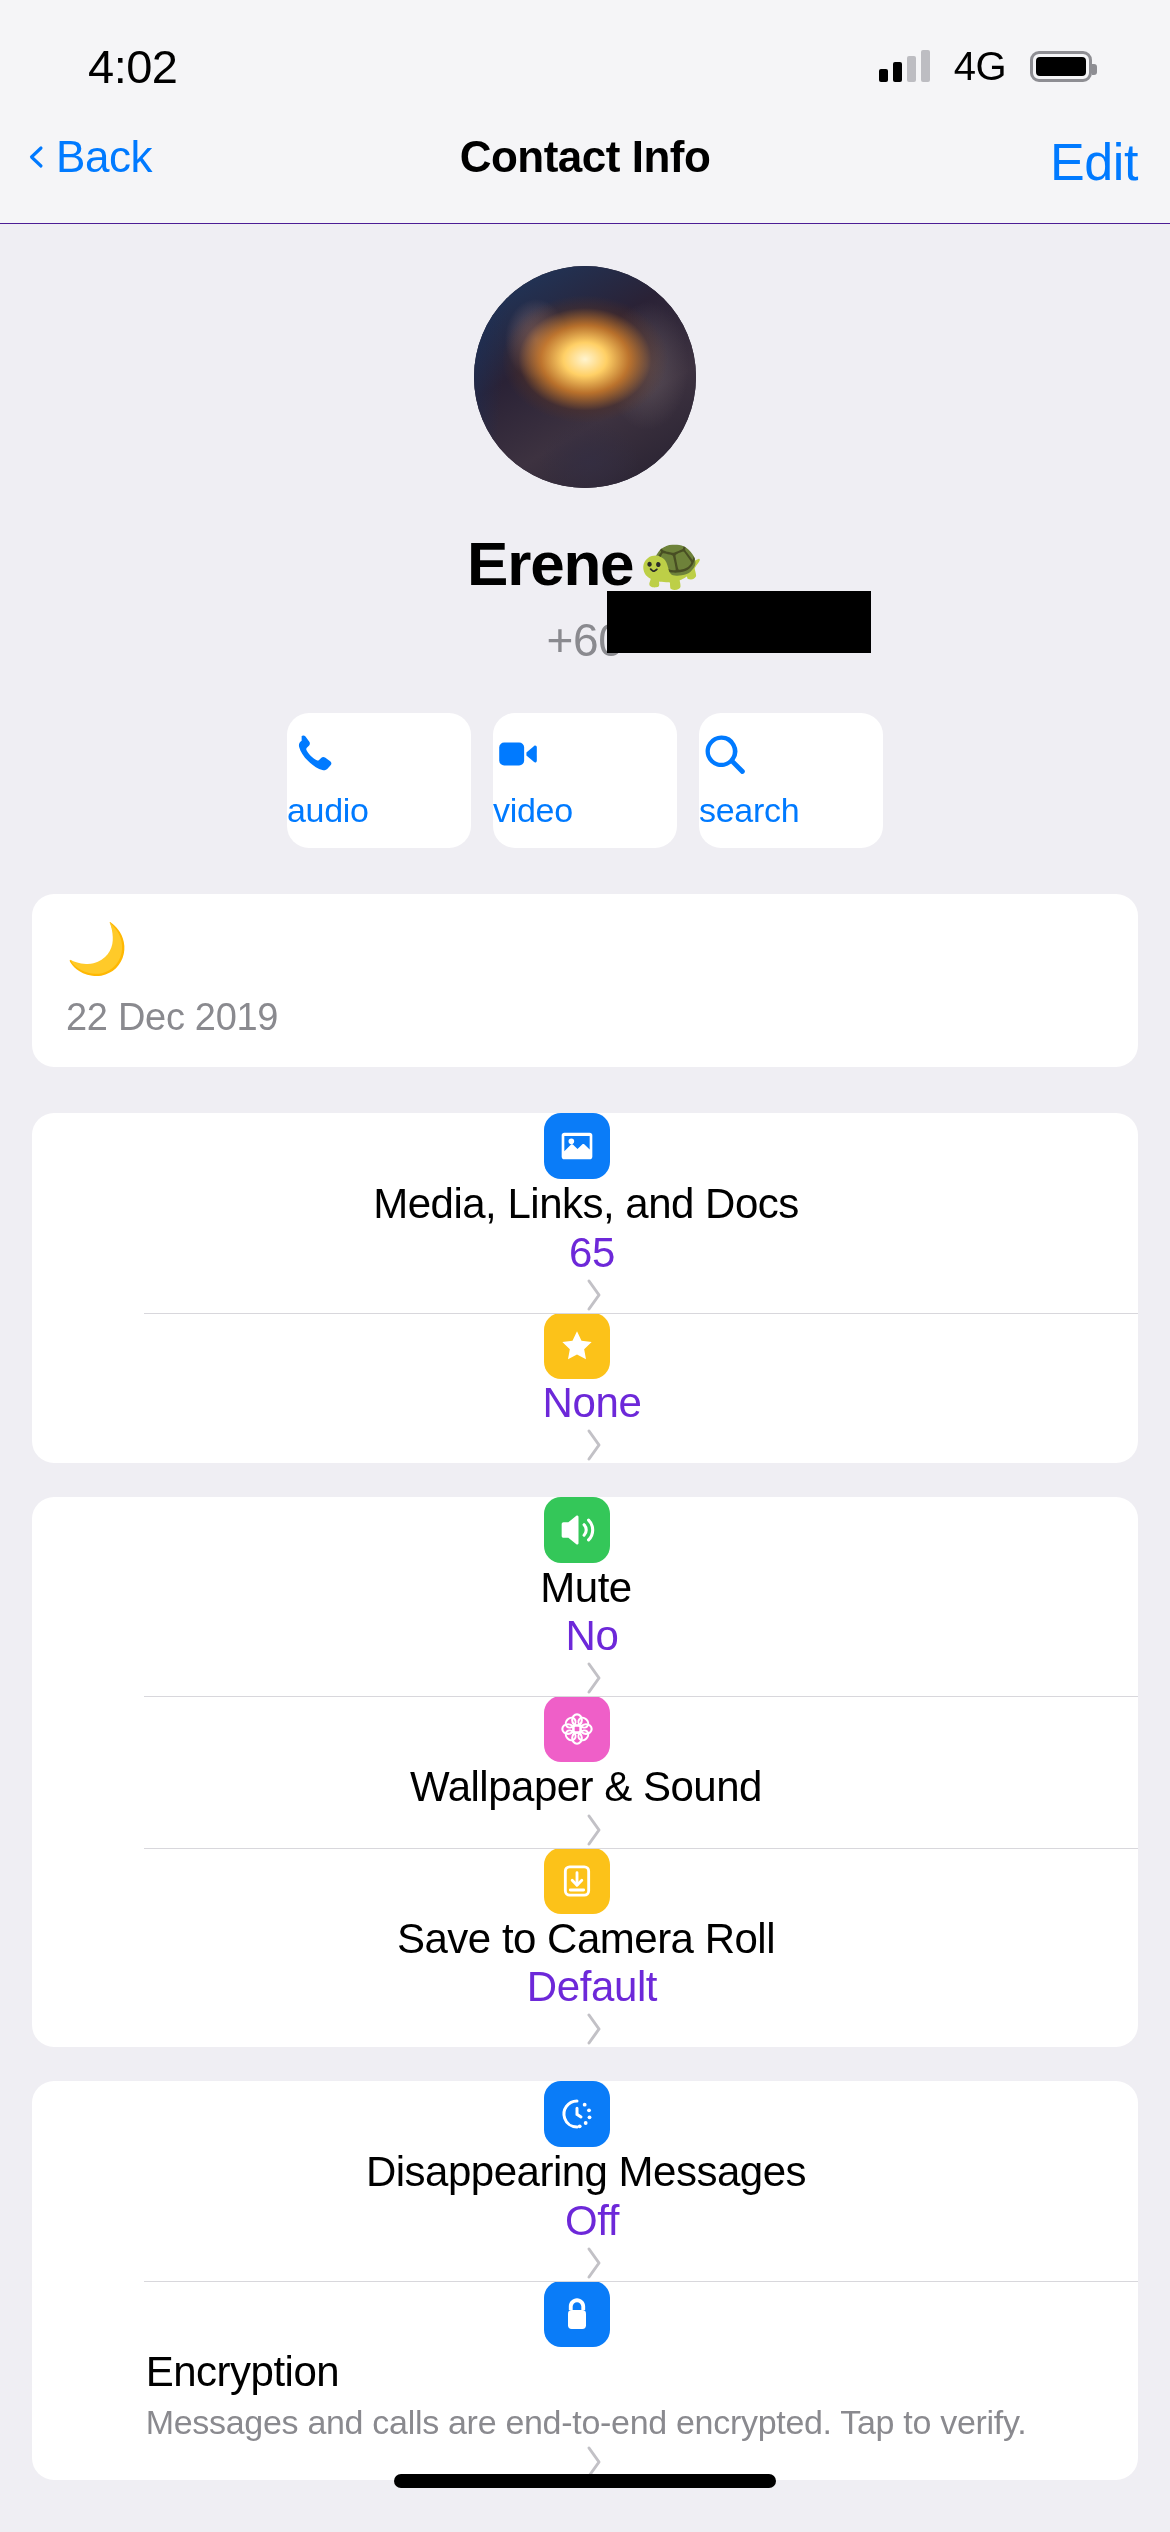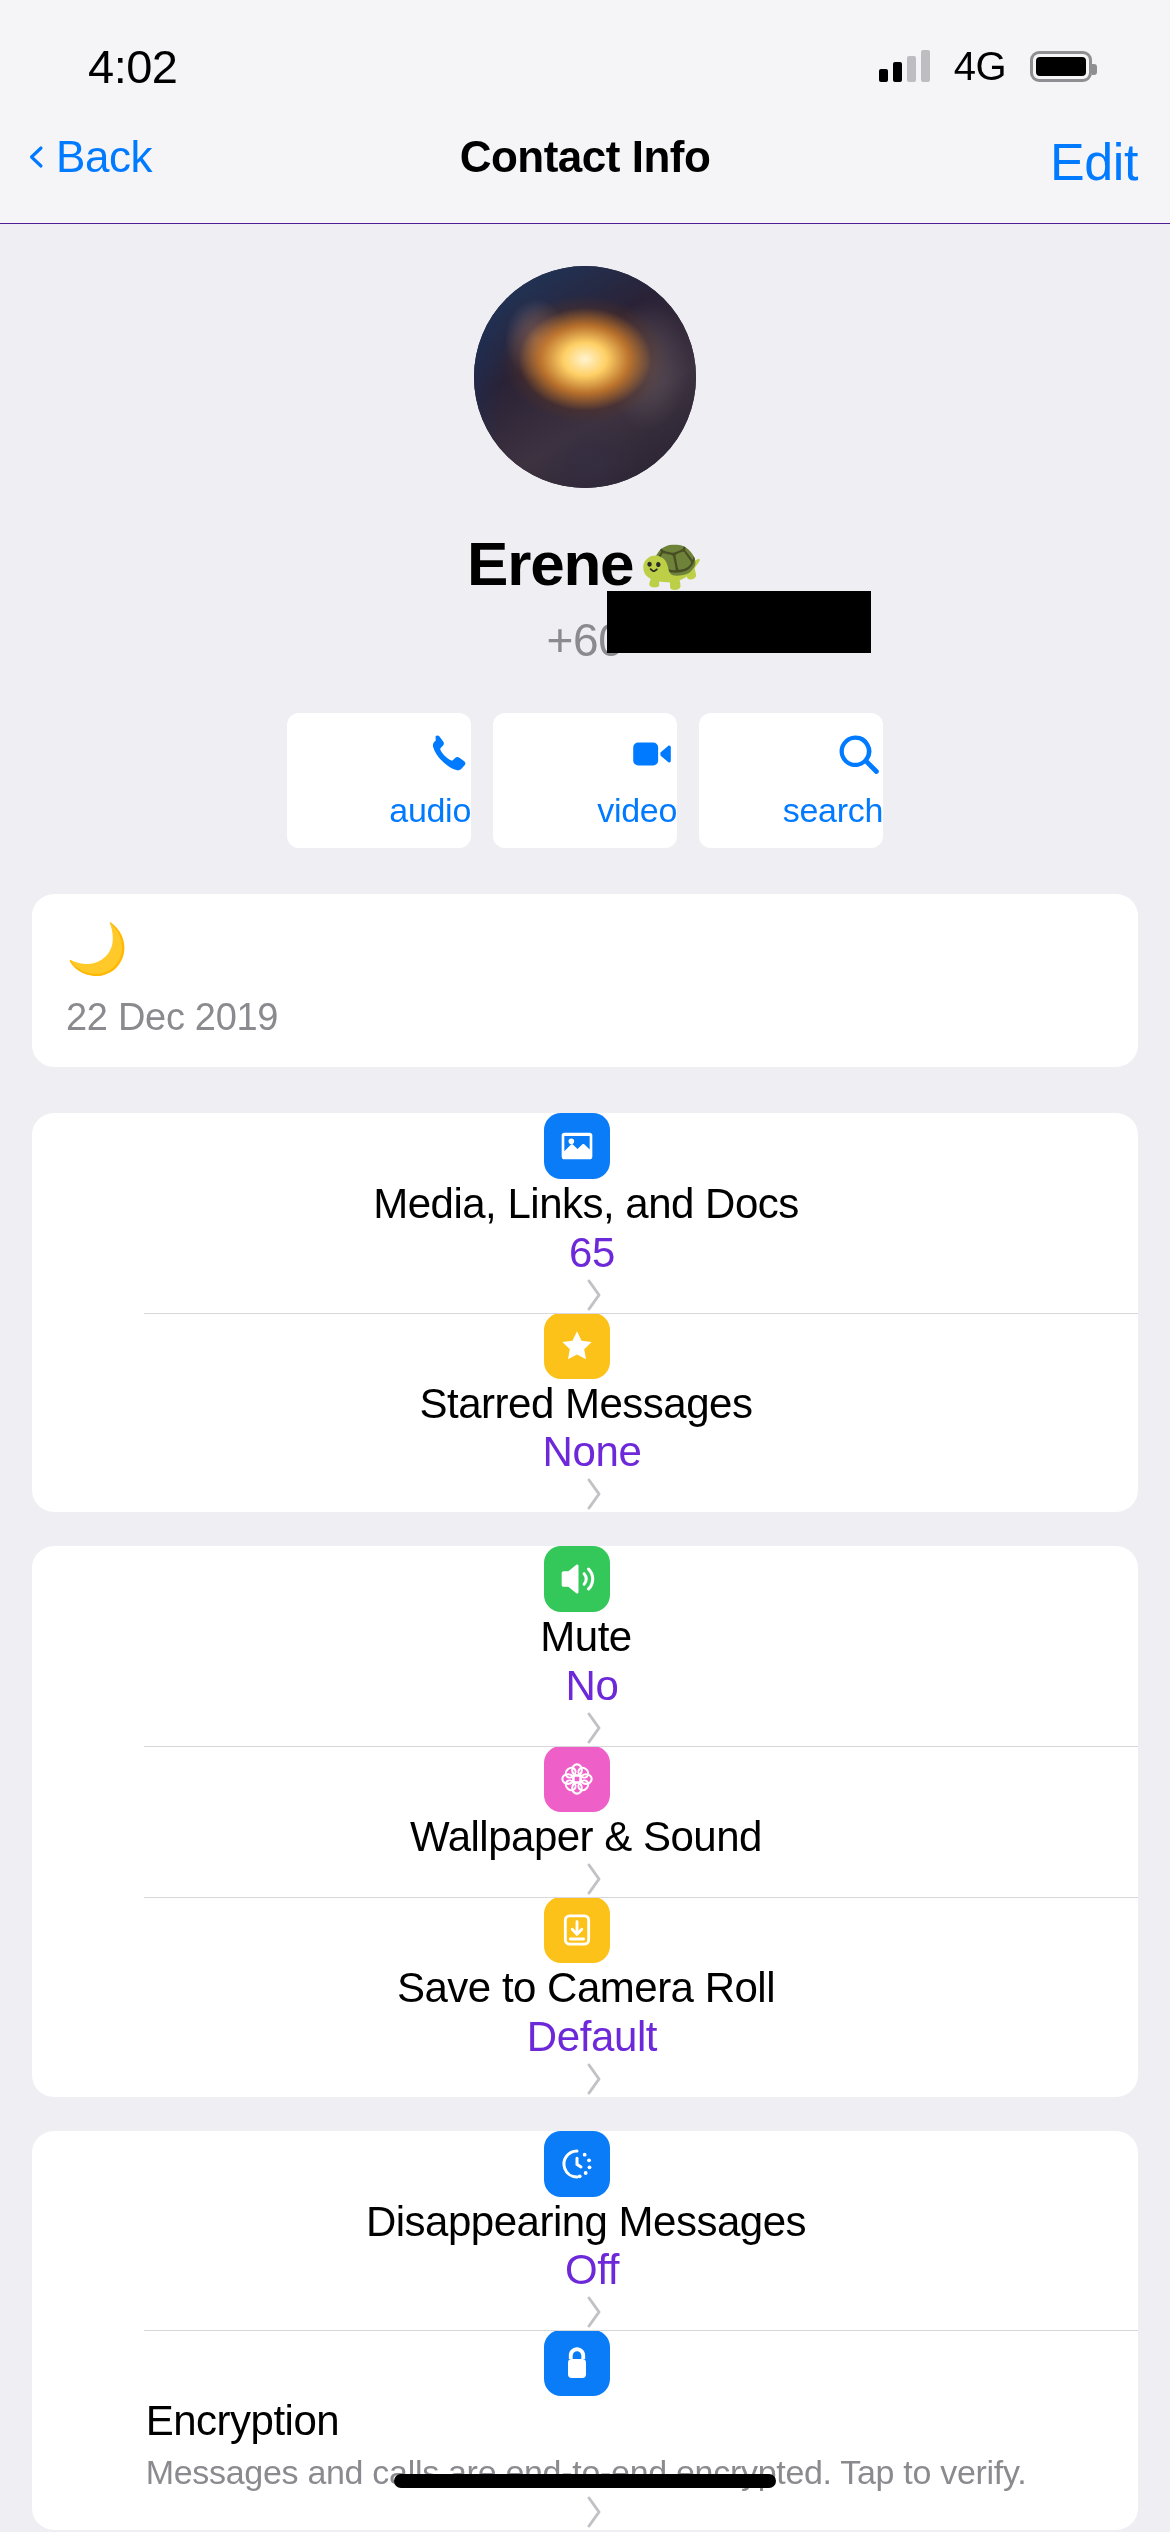--- a/index.html
+++ b/index.html
@@ -76,22 +76,22 @@
     position:relative; display:flex; align-items:center;
   }
   .redaction {
     position:absolute; left:60px; top:-22px;
     width:264px; height:62px; background:#000;
   }
 
   
   .actions { margin-top:46px; display:flex; gap:22px; justify-content:center; padding:0 60px; }
   .action-card {
-    width:184px; height:135px; background:#fff; border-radius:12px;
-    display:flex; flex-direction:column; align-items:flex-end; justify-content:center;
+    width:184px; height:135px; background:#fff; border-radius:22px;
+    display:flex; flex-direction:column; align-items:flex-start; justify-content:center;
     gap:14px; cursor:pointer;
   }
   .action-card svg { width:50px; height:46px; fill:#007aff; display:block; }
   .action-label { font-size:34px; color:#007aff; letter-spacing:-0.3px; }
 
   
   .card { background:#fff; border-radius:22px; margin:0 32px; overflow:hidden; }
   .card-gap-lg { height:46px; }
   .card-gap-sm { height:34px; }
 
@@ -225,23 +225,20 @@
       <div class="row-value">65</div>
       <svg class="chev-right" viewBox="0 0 22 36">
           <path d="M5 4 L15 18 L5 32"></path>
         </svg>
     </div>
     <div class="row">
       <div class="row-icon ic-yellow">
         <svg viewBox="0 0 24 24">
           <path d="M12 3.2l2.7 5.6 6.1.8-4.5 4.3 1.1 6.1L12 17.1l-5.4 2.9 1.1-6.1-4.5-4.3 6.1-.8L12 3.2z"></path>
         </svg>
-      </div>
-      <div class="row-text">
-        <div class="row-label">Starred Messages</div>
       </div>
       <div class="row-value">None</div>
       <svg class="chev-right" viewBox="0 0 22 36">
           <path d="M5 4 L15 18 L5 32"></path>
         </svg>
     </div>
   </div>
 
   <div class="card-gap-sm"></div>
 

